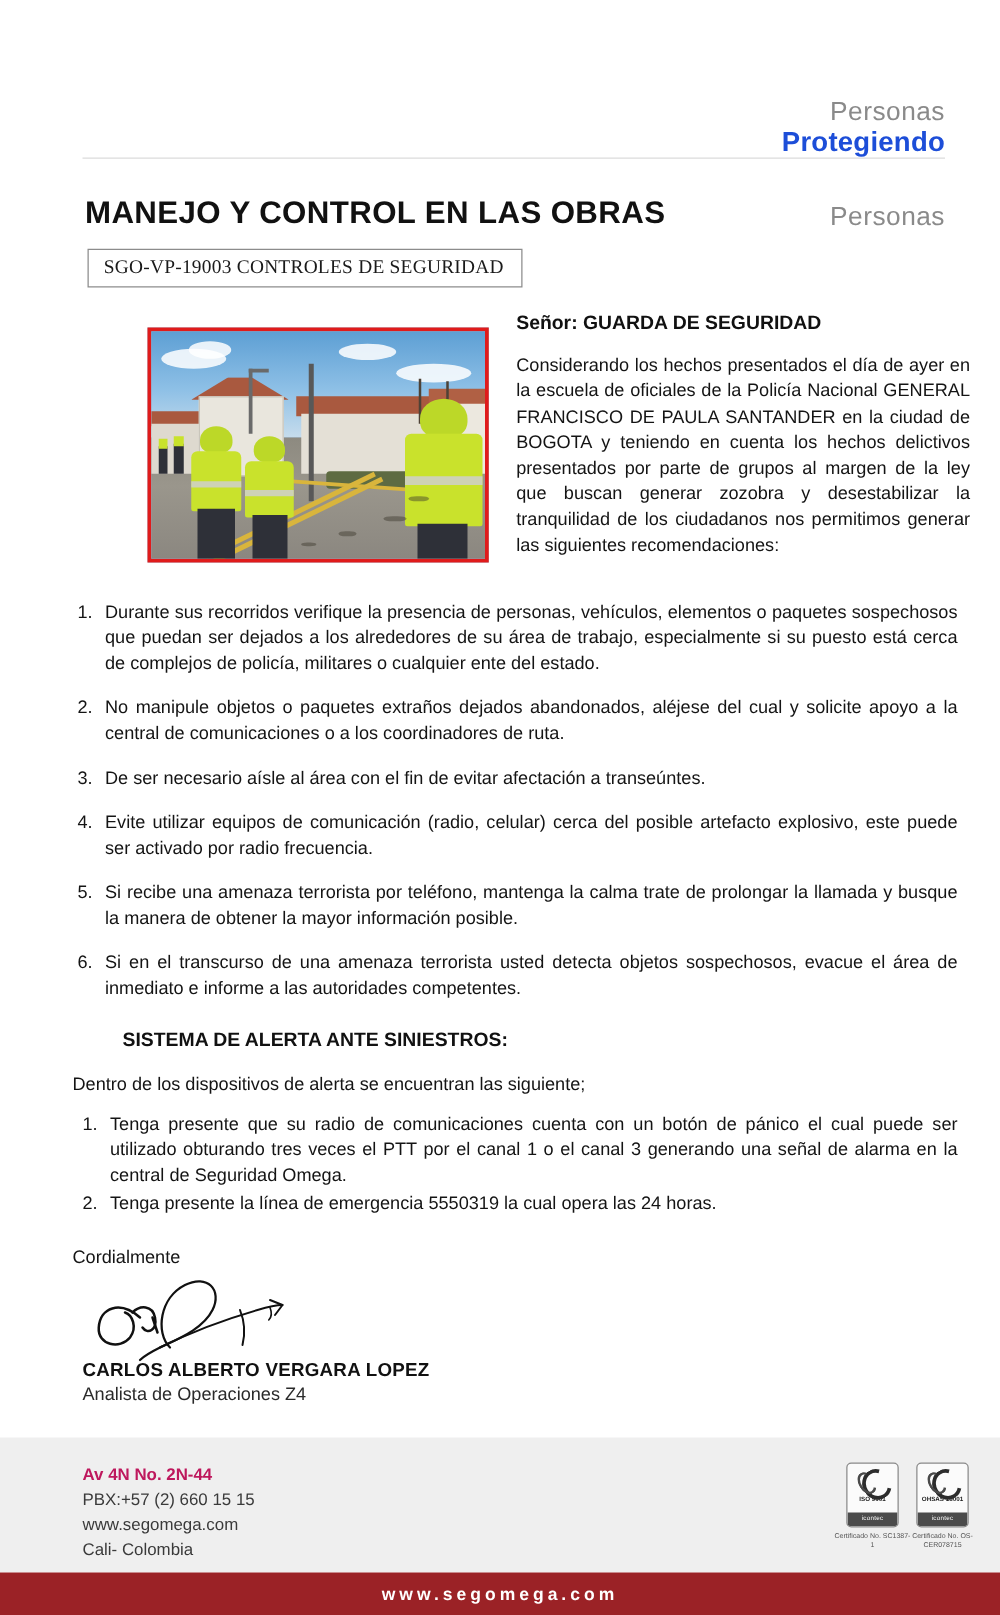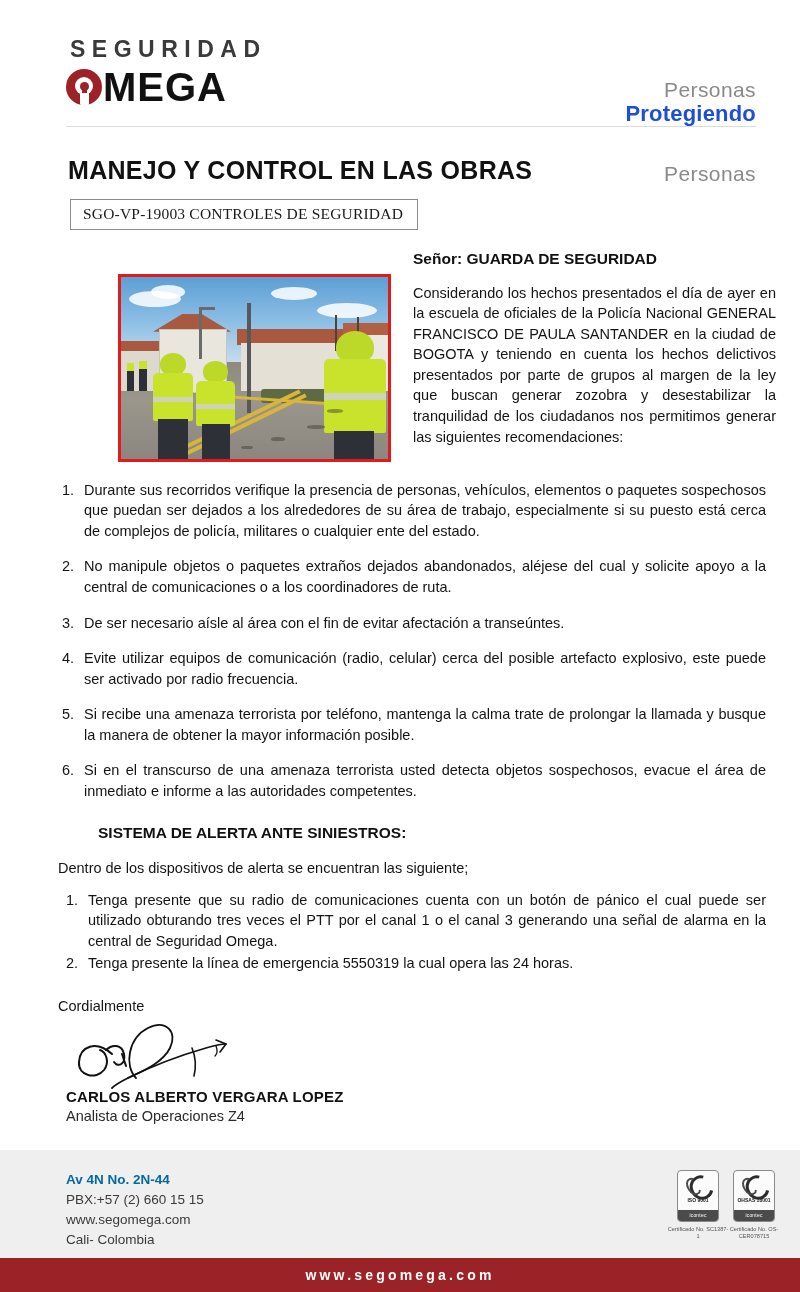--- a/index.html
+++ b/index.html
@@ -138,21 +138,21 @@
     font-family: "Liberation Serif", serif;
     font-size: 15.5px;
     color: #1a1a1a;
     letter-spacing: 0.2px;
   }
 
   
   .intro {
     display: flex;
     margin: 20px 24px 0 70px;
-    align-items: flex-end;
+    align-items: center;
     padding-left: 48px;
   }
   .photo-frame {
     flex: 0 0 auto;
     width: 273px;
     height: 188px;
     border: 3px solid #e01b1b;
     box-sizing: border-box;
     position: relative;
     overflow: hidden;
@@ -453,21 +453,21 @@
     padding: 20px 44px 0 66px;
     box-sizing: border-box;
   }
   .addr-line {
     font-size: 13.5px;
     line-height: 1.48;
     color: #3a3a3a;
   }
   .addr-line.bold {
     font-weight: 700;
-    color: #0369a1;
+    color: #be185d;
   }
   .badges {
     position: absolute;
     right: 24px;
     top: 20px;
     display: flex;
     align-items: flex-start;
     gap: 12px;
   }
   .badge-basc {
@@ -590,33 +590,20 @@
     font-size: 14px;
     font-weight: 700;
     letter-spacing: 3.2px;
   }
 </style>
 </head>
 <body>
 
 <div class="header">
 
-  <div class="logo-block">
-    <div class="logo-word-top">SEGURIDAD</div>
-    <div class="logo-word-bottom">
-      <span class="omega-mark">
-        <span class="disc"></span>
-        <span class="ring"></span>
-        <span class="dot"></span>
-        <span class="stem"></span>
-        <span class="notch"></span>
-      </span>
-      <span class="logo-mega">MEGA</span>
-    </div>
-  </div>
 
   <div class="tagline">
     <div class="tag-thin">Personas</div>
     <div class="tag-bold">Protegiendo</div>
     <div class="tag-thin">Personas</div>
   </div>
 
   <div class="header-rule"></div>
 </div>
 

